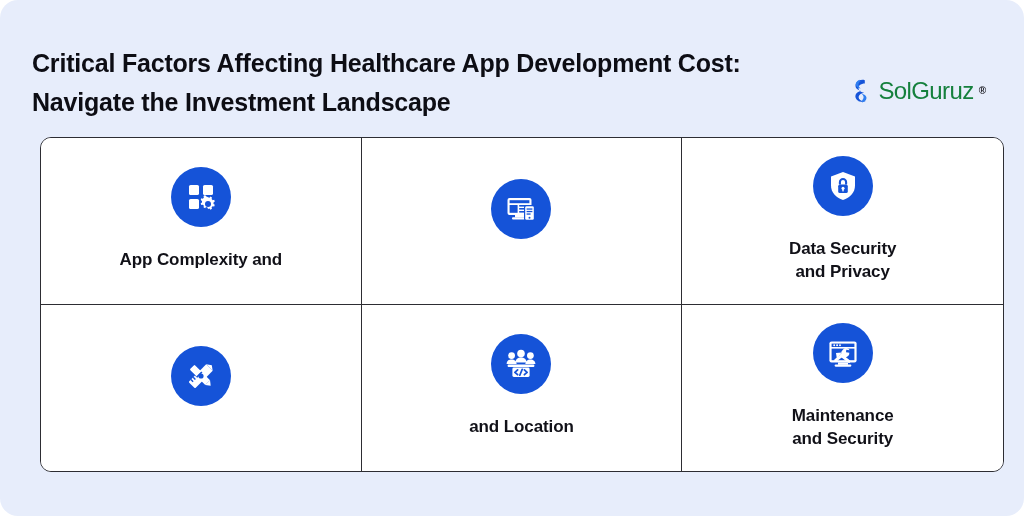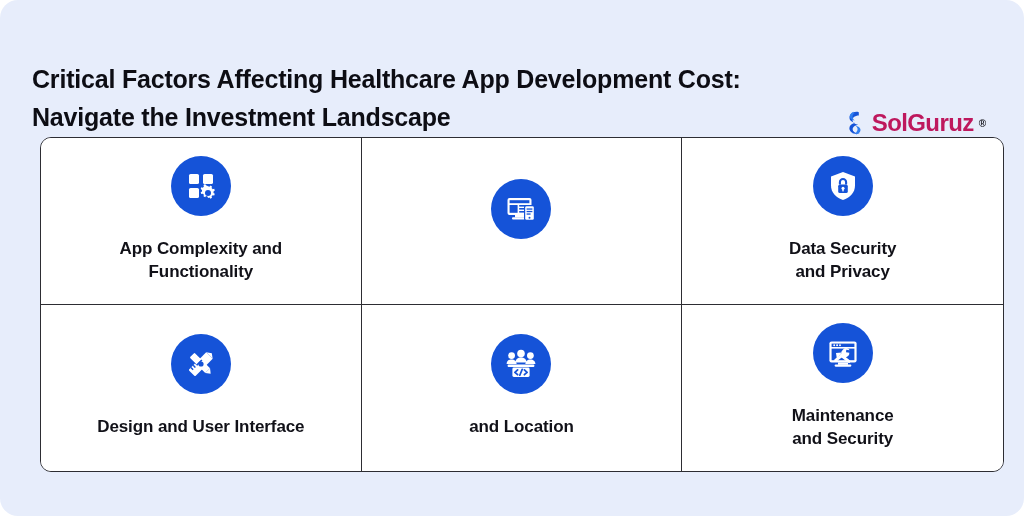--- a/index.html
+++ b/index.html
@@ -23,21 +23,21 @@
     overflow: hidden;
   }
   .header {
     position: absolute;
     left: 0; top: 0;
     width: 1024px;
     height: 137px;
     box-sizing: border-box;
     padding: 28px 38px 0 32px;
     display: flex;
-    align-items: flex-end;
+    align-items: center;
     justify-content: space-between;
   }
   .title-block {
     max-width: 760px;
   }
   .title-line {
     font-size: 25px;
     font-weight: bold;
     color: #0d0d14;
     line-height: 1.55;
@@ -52,22 +52,22 @@
     margin-right: 0px;
   }
   .brand-mark {
     width: 26px;
     height: 26px;
     flex: 0 0 26px;
     display: block;
   }
   .brand-text {
     font-size: 24px;
-    font-weight: bold;
-    color: #be185d;
+    font-weight: normal;
+    color: #15803d;
     letter-spacing: -0.6px;
     position: relative;
   }
   .brand-reg {
     font-size: 10px;
     font-weight: bold;
     color: #16161d;
     vertical-align: super;
     margin-left: 1px;
   }
@@ -156,21 +156,20 @@
         <svg width="32" height="32" viewBox="0 0 32 32" xmlns="http://www.w3.org/2000/svg" aria-hidden="true">
           <rect x="4" y="4" width="10" height="10" rx="1.6" fill="#ffffff"></rect>
           <rect x="18" y="4" width="10" height="10" rx="1.6" fill="#ffffff"></rect>
           <rect x="4" y="18" width="10" height="10" rx="1.6" fill="#ffffff"></rect>
           <path d="M23 16.2l1.5.5.9-1.1 1.6 1-.4 1.5 1.1 1.1 1.5-.4.6 1.8-1.3.8v1.6l1.3.8-.6 1.8-1.5-.4-1.1 1.1.4 1.5-1.6.9-.9-1.2-1.5.4-.5-1.5-1.5-.4-.9 1.2-1.6-.9.4-1.5-1.1-1.1-1.5.4-.6-1.8 1.3-.8v-1.6l-1.3-.8.6-1.8 1.5.4 1.1-1.1-.4-1.5 1.6-1 .9 1.1z" fill="#ffffff"></path>
           <circle cx="23" cy="23" r="3" fill="#1553d8"></circle>
         </svg>
       </div>
       <div class="cell-label">
         <span>App Complexity and</span>
-        <span class="l2">Functionality</span>
       </div>
     </div>
 
     <div class="cell">
       <div class="icon-circle">
         <svg width="32" height="32" viewBox="0 0 32 32" xmlns="http://www.w3.org/2000/svg" aria-hidden="true">
           <rect x="2.5" y="5" width="24" height="17" rx="2" fill="#ffffff"></rect>
           <rect x="4.6" y="7.2" width="19.8" height="3" fill="#1553d8"></rect>
           <rect x="4.6" y="12" width="8" height="7.8" fill="#1553d8"></rect>
           <rect x="14.2" y="12" width="10.2" height="1.6" fill="#1553d8"></rect>
@@ -219,21 +218,20 @@
           <g transform="rotate(45 16 16)">
             <rect x="3.4" y="12.6" width="11" height="6.8" rx="1" fill="#ffffff"></rect>
             <rect x="14.4" y="12.6" width="11" height="6.8" fill="#ffffff"></rect>
             <path d="M25.4 12.6l4.3 3.4-4.3 3.4z" fill="#ffffff"></path>
             <rect x="13" y="12.6" width="1.6" height="6.8" fill="#1553d8"></rect>
           </g>
           <circle cx="16" cy="16" r="2.6" fill="#1553d8"></circle>
         </svg>
       </div>
       <div class="cell-label">
-        <span>Design and User Interface</span>
       </div>
     </div>
 
     <div class="cell row-last">
       <div class="icon-circle">
         <svg width="32" height="32" viewBox="0 0 32 32" xmlns="http://www.w3.org/2000/svg" aria-hidden="true">
           <circle cx="6.6" cy="7.6" r="3.4" fill="#ffffff"></circle>
           <path d="M1.6 16c0-2.9 2.2-4.6 5-4.6s5 1.7 5 4.6z" fill="#ffffff"></path>
           <circle cx="25.4" cy="7.6" r="3.4" fill="#ffffff"></circle>
           <path d="M20.4 16c0-2.9 2.2-4.6 5-4.6s5 1.7 5 4.6z" fill="#ffffff"></path>

